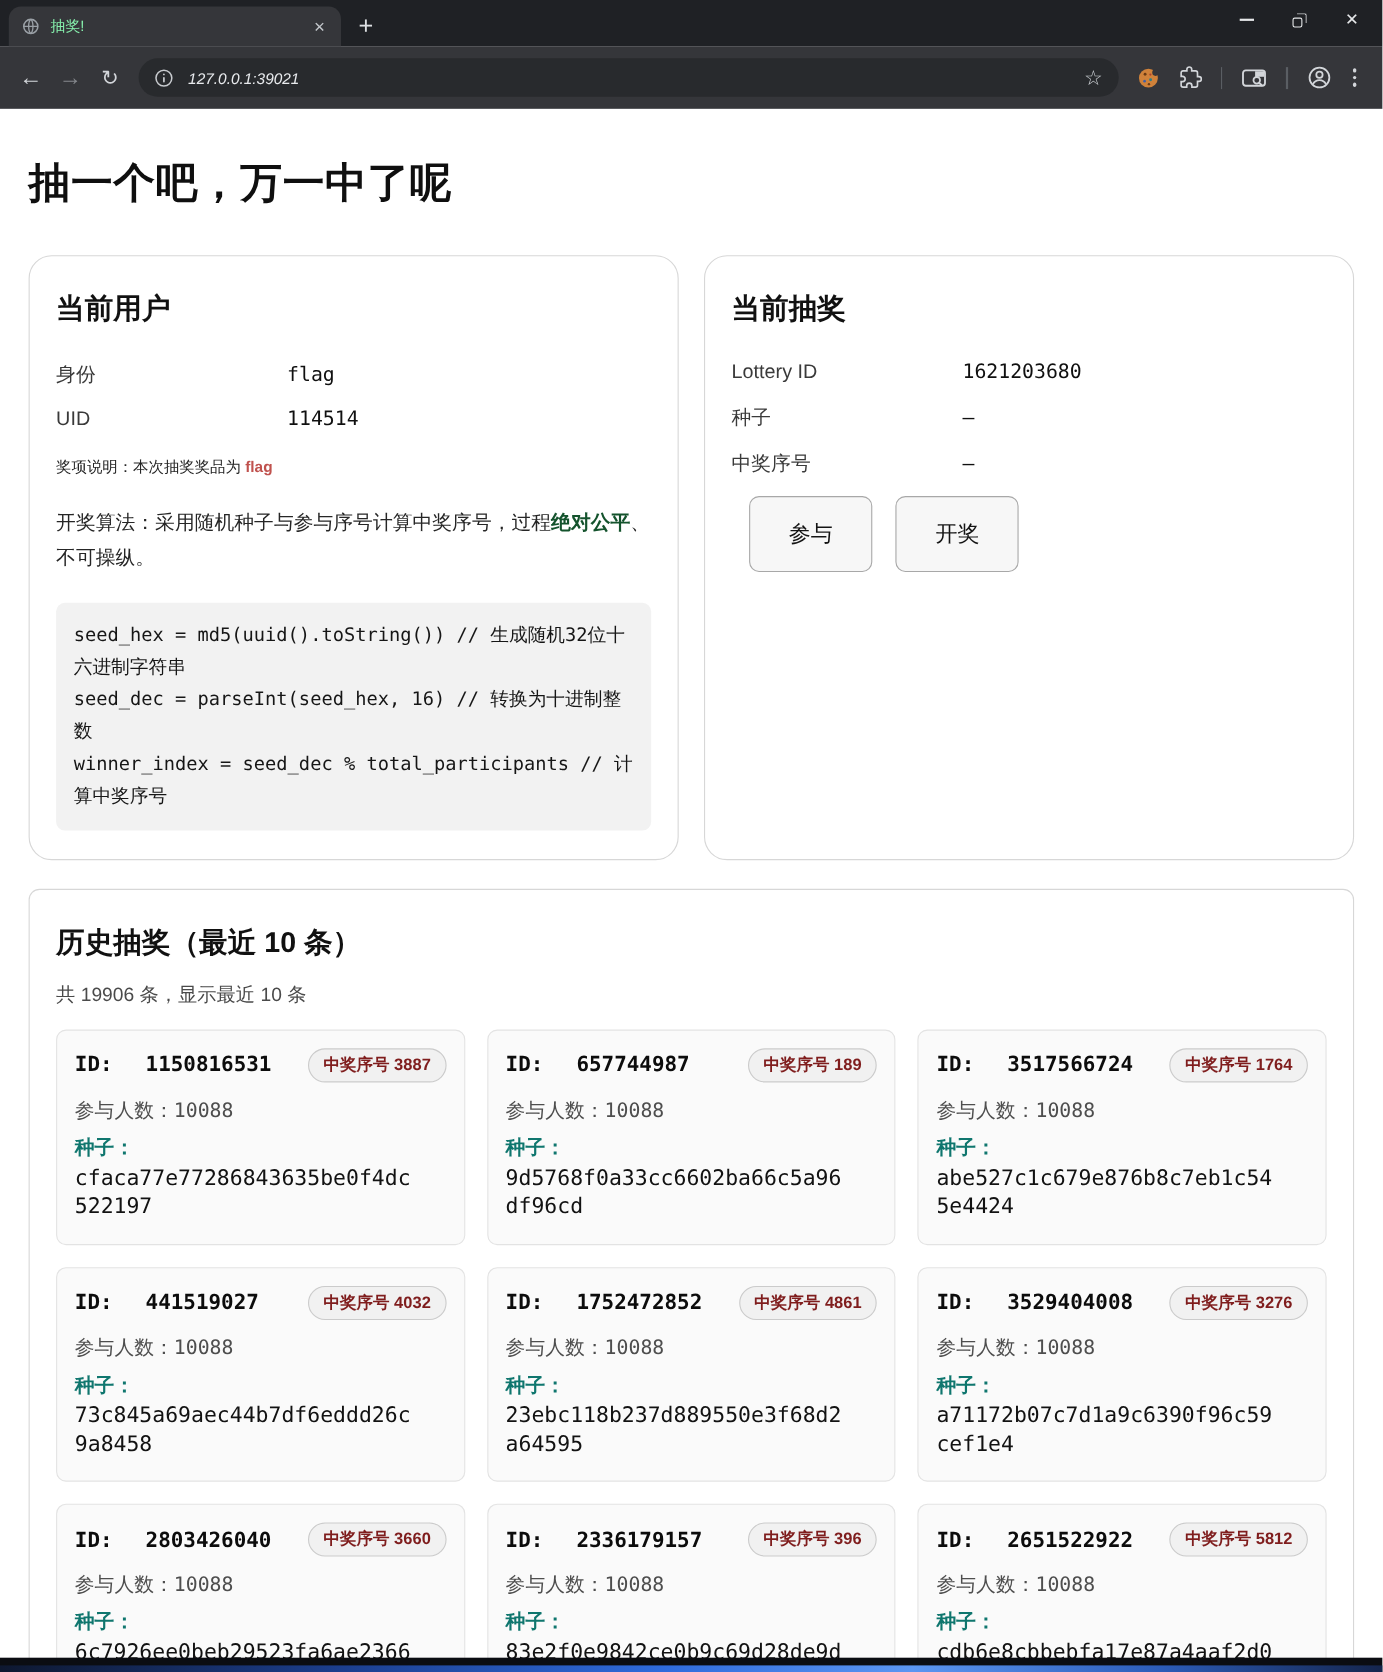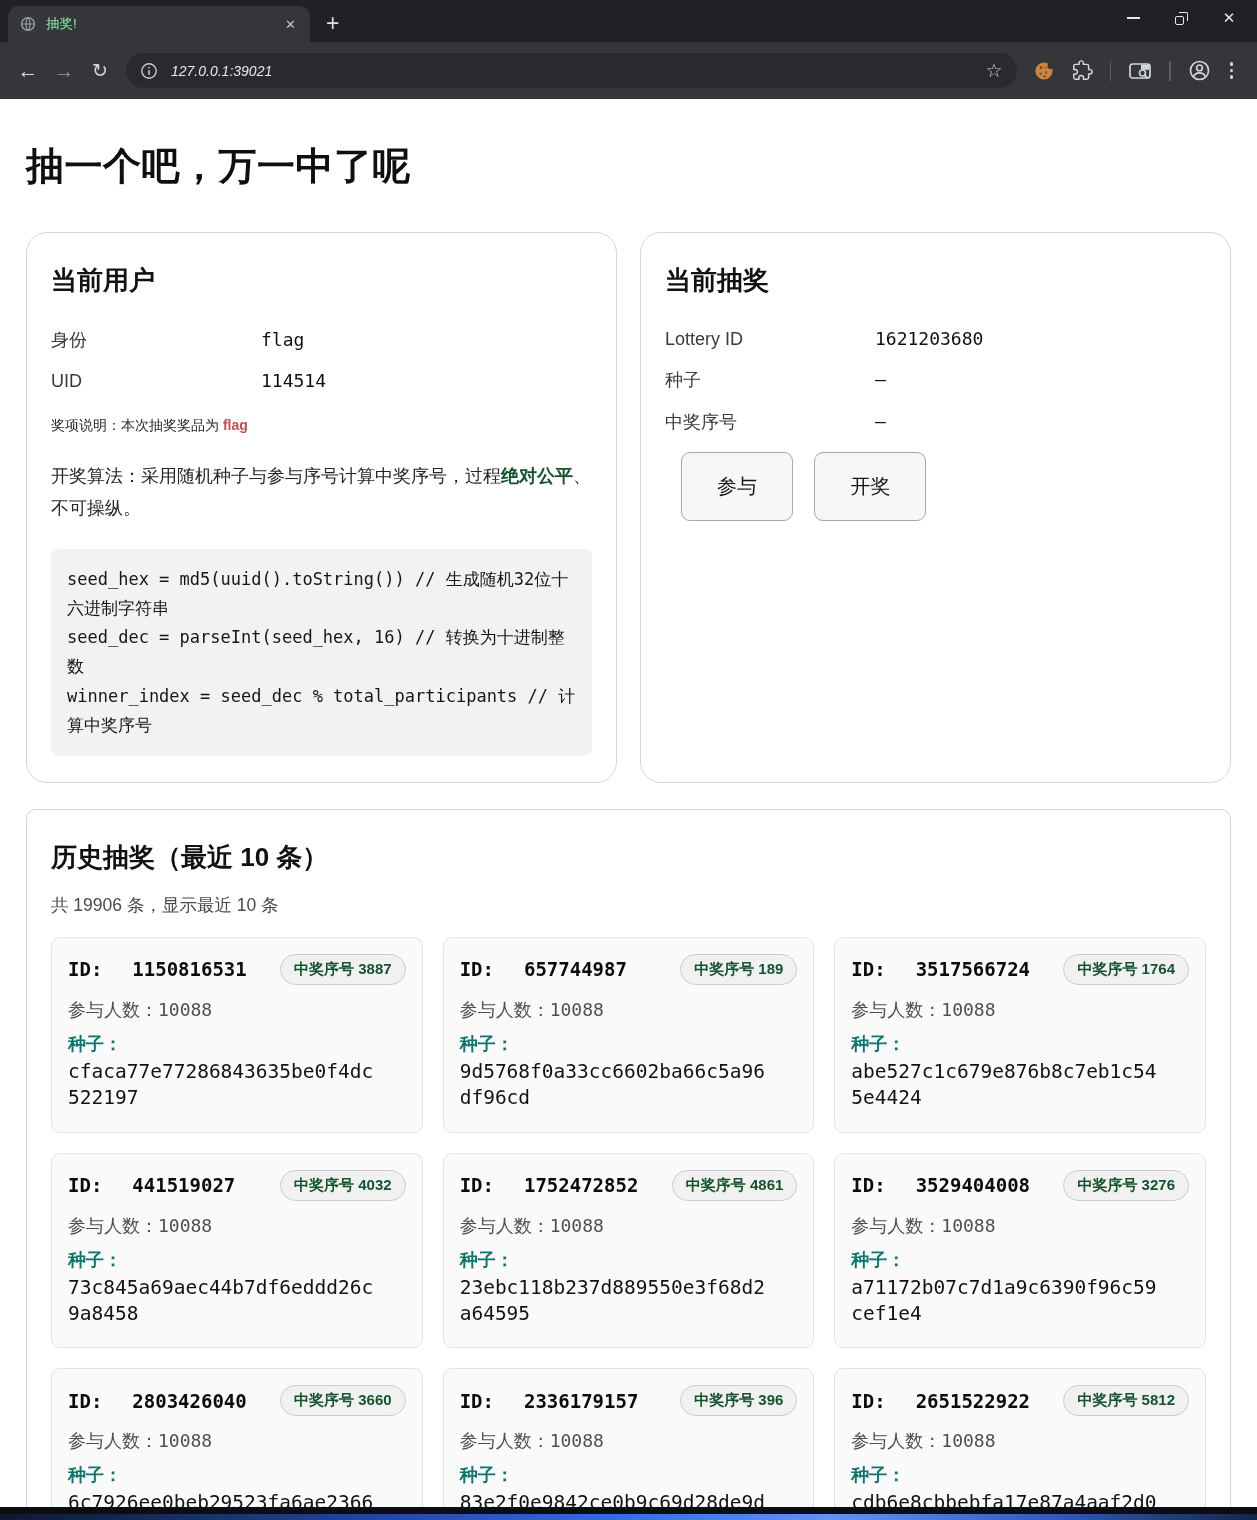--- a/index.html
+++ b/index.html
@@ -61,21 +61,21 @@
 
   
   .history-card { margin-top: 26px; border: 1.5px solid #d7d7d7; border-radius: 10px;
                   padding: 26px 24px 40px; background: #fff; }
   .history-summary { font-size: 17.5px; color: #4a4a4a; margin: -12px 0 20px; }
   .history-grid { display: grid; grid-template-columns: repeat(3, 1fr); gap: 20px; }
   .hist-item { background: #fafafa; border: 1px solid #e3e3e3; border-radius: 9px; padding: 16px 16px 20px; }
   .hist-head { display: flex; justify-content: space-between; align-items: center; gap: 8px; }
   .hist-id { font-family: "DejaVu Sans Mono", monospace; font-weight: 700; font-size: 19px; color: #0c0c0c; display: flex; gap: 30px; }
   .badge { border: 1.5px solid #cbcbcb; background: #f1f1f1; border-radius: 999px; padding: 5px 13px;
-           font-size: 15px; font-weight: 700; color: #14532d; white-space: nowrap; }
+           font-size: 15px; font-weight: 700; color: #7f1d1d; white-space: nowrap; }
   .hist-part { font-size: 18px; color: #4e4e4e; margin: 13px 0 10px; }
   .hist-part .num { font-family: "DejaVu Sans Mono", monospace; }
   .hist-seed-label { font-size: 18px; color: #0f766e; margin-bottom: 3px; font-weight: bold; }
   .hist-seed { font-family: "DejaVu Sans Mono", monospace; font-size: 19.5px; color: #121212;
                max-width: calc(26ch + 3px); overflow-wrap: anywhere; line-height: 1.35; }
 
   
   .bottom-strip { position: absolute; left: 0; bottom: 0; width: 100%; height: 13px; background: #0b0d12; }
   .bottom-strip .glow { position: absolute; bottom: 0; left: 0; width: 100%; height: 6px;
     background: linear-gradient(90deg, #0e1830 0%, #1c3f8f 25%, #2f6bdc 48%, #5b96f2 66%, #2c5cb8 84%, #15254d 100%); }

